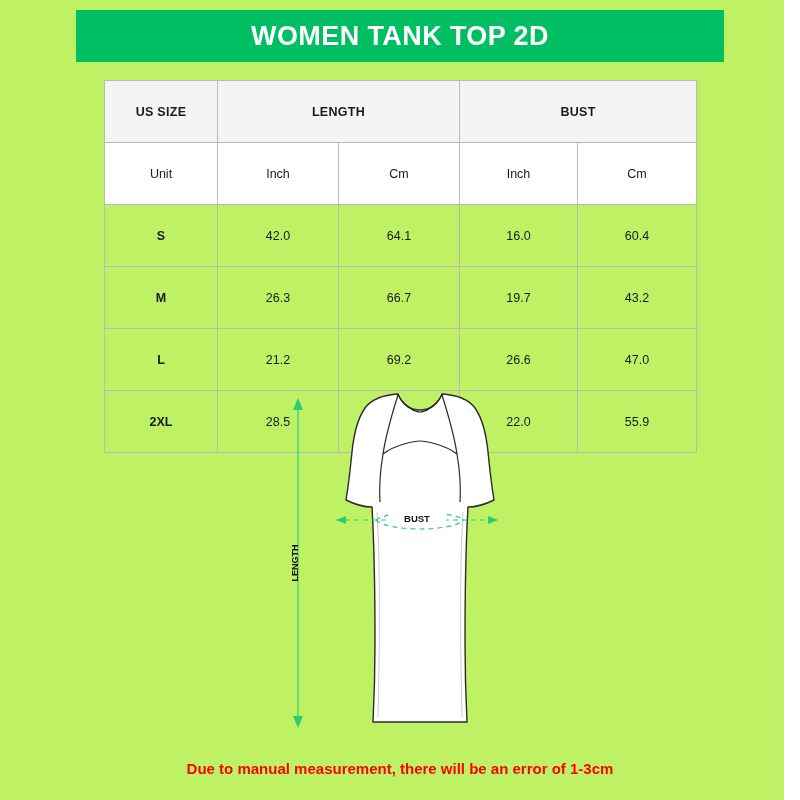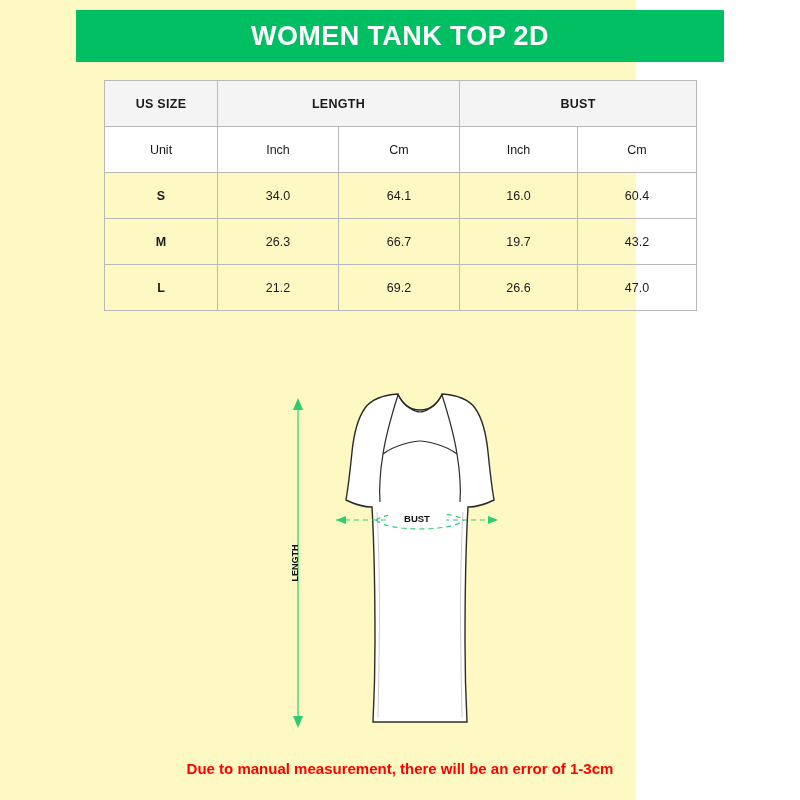--- a/index.html
+++ b/index.html
@@ -9,23 +9,23 @@
   body {
     width: 800px;
     height: 800px;
     background: #ffffff;
     font-family: "Liberation Sans", sans-serif;
     -webkit-font-smoothing: antialiased;
     overflow: hidden;
   }
   .page {
     position: relative;
-    width: 636px;
+    width: 784px;
     height: 800px;
-    background: #fef9c3;
+    background: #bef264;
   }
   
   .header-banner {
     position: absolute;
     left: 76px;
     top: 10px;
     width: 648px;
     height: 52px;
     background: #00bf63;
     display: flex;
@@ -48,21 +48,21 @@
     width: 592px;
     border-collapse: collapse;
     table-layout: fixed;
   }
   .size-table td, .size-table th {
     border: 1px solid #b9b9b9;
     text-align: center;
     font-size: 12.5px;
     color: #1a1a1a;
     height: 37px;
-    padding: 4px;
+    padding: 12px;
     font-weight: normal;
   }
   .size-table tr.head td {
     background: #f4f4f4;
     font-weight: bold;
     font-size: 12.5px;
     letter-spacing: 0.3px;
   }
   .size-table tr.subhead td {
     background: #ffffff;
@@ -126,38 +126,45 @@
       <tr class="subhead">
         <td>Unit</td>
         <td>Inch</td>
         <td>Cm</td>
         <td>Inch</td>
         <td>Cm</td>
       </tr>
 
       <tr>
         <td class="rowlabel">S</td>
-        <td>34.0</td>
+        <td>42.0</td>
         <td>64.1</td>
         <td>16.0</td>
         <td>60.4</td>
       </tr>
       <tr>
         <td class="rowlabel">M</td>
         <td>26.3</td>
         <td>66.7</td>
         <td>19.7</td>
         <td>43.2</td>
       </tr>
       <tr>
         <td class="rowlabel">L</td>
         <td>21.2</td>
         <td>69.2</td>
         <td>26.6</td>
         <td>47.0</td>
+      </tr>
+      <tr>
+        <td class="rowlabel">2XL</td>
+        <td>28.5</td>
+        <td>72.4</td>
+        <td>22.0</td>
+        <td>55.9</td>
       </tr>
     </tbody>
   </table>
 
   <div class="figure-area">
     <svg class="figure-svg" width="270" height="345" viewBox="0 0 270 345" xmlns="http://www.w3.org/2000/svg">
 
       <g fill="#ffffff" stroke="#2b2b2b" stroke-width="1.4">
         <path d="M95 16
                  C 101 8, 112 3, 128 2

